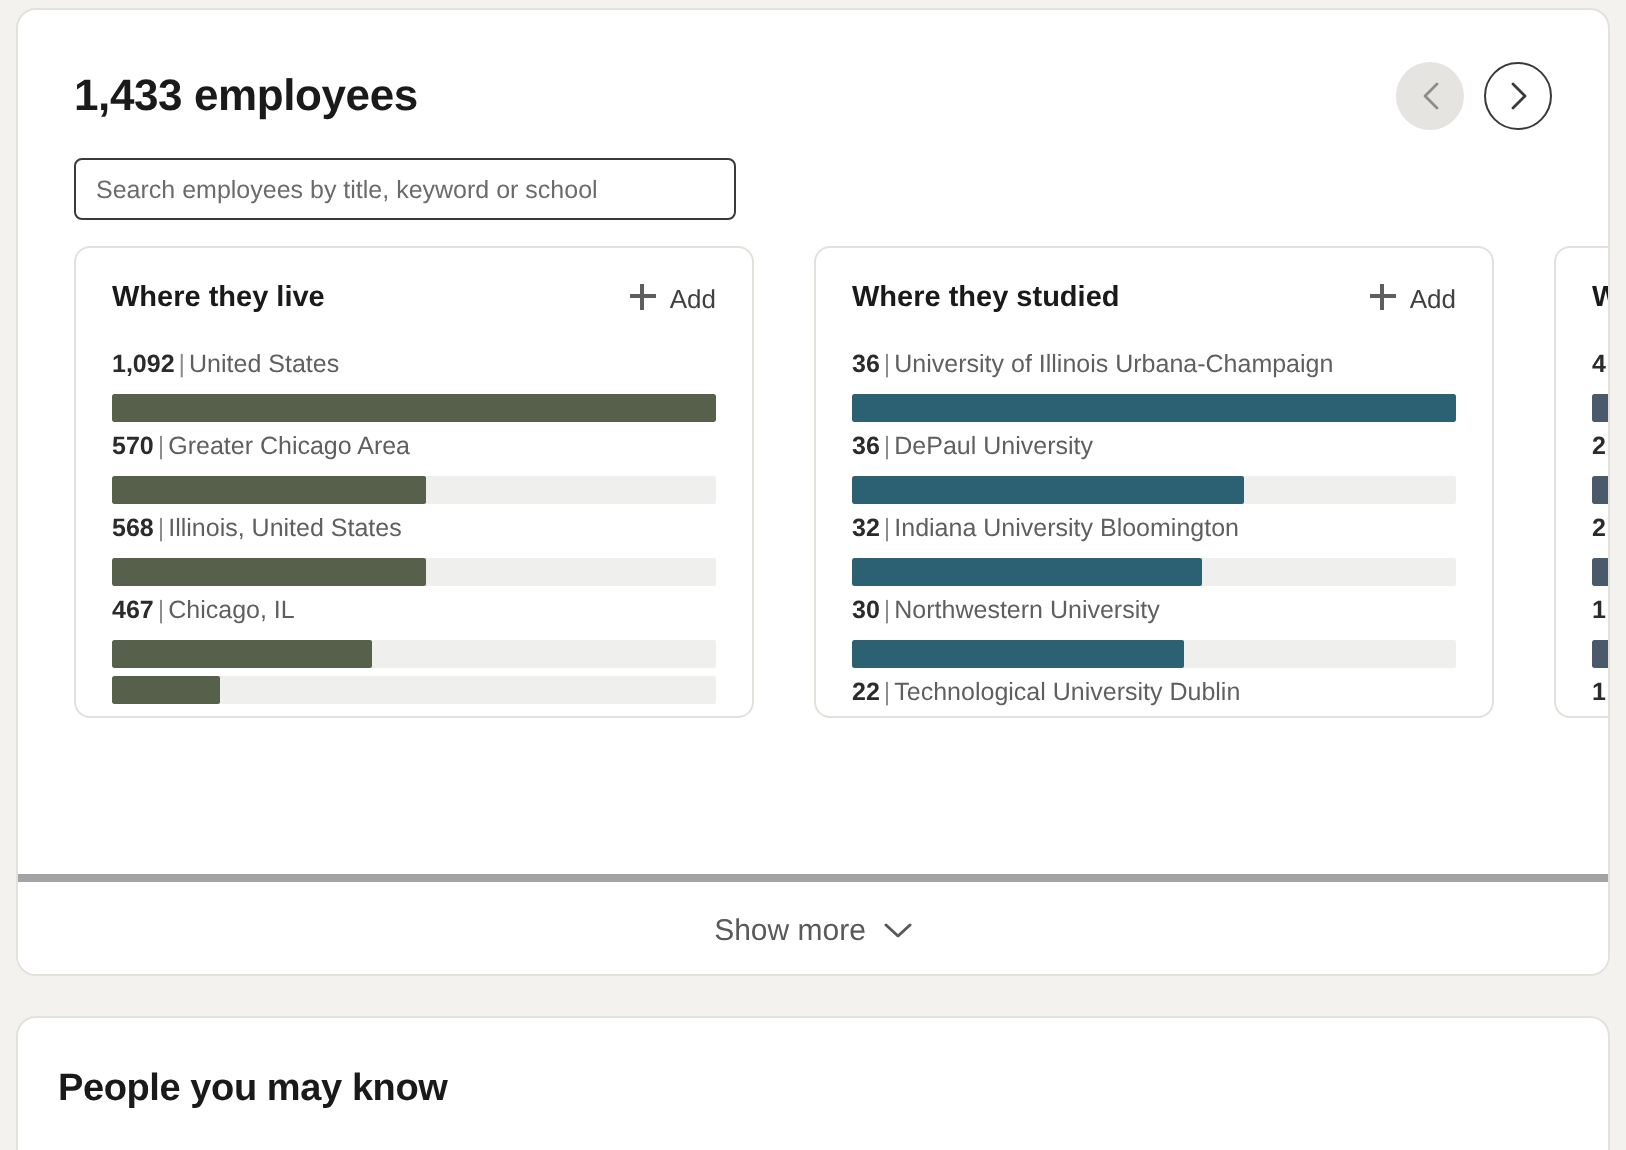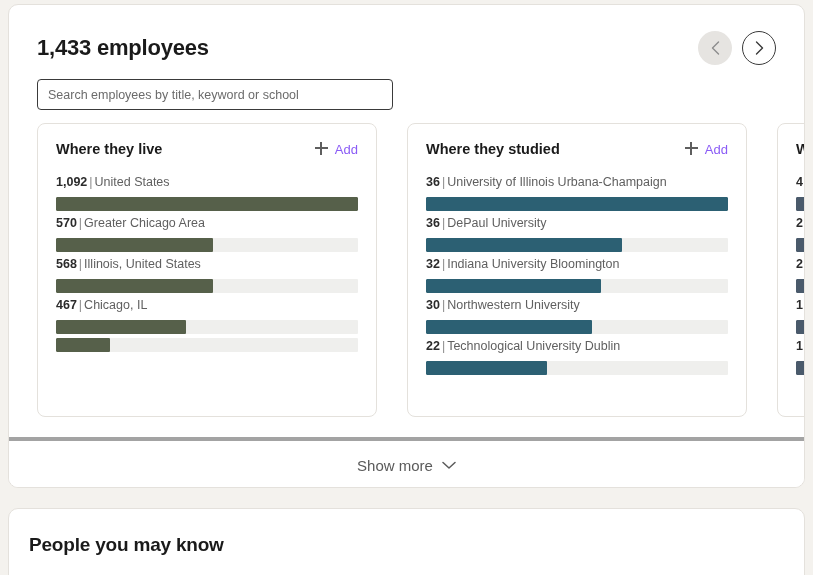--- a/index.html
+++ b/index.html
@@ -79,21 +79,21 @@
     border: 1.5px solid #3a3a3a;
     color: #3a3a3a;
   }
   .nav-btn svg { display: block; }
 
   
   .search-box {
     position: absolute;
     left: 28px;
     top: 74px;
-    width: 356px;
+    width: 331px;
     height: 31px;
     border: 1px solid #3a3a3a;
     border-radius: 4px;
     background: #ffffff;
   }
   .search-input {
     width: 100%;
     height: 100%;
     border: none;
     outline: none;
@@ -113,21 +113,21 @@
     width: 790px;
     height: 314px;
     display: flex;
     gap: 30px;
     overflow: hidden;
   }
 
   .facet-card {
     flex: 0 0 340px;
     width: 340px;
-    height: 294px;
+    height: 236px;
     background: #ffffff;
     border: 1px solid #e4e1dc;
     border-radius: 8px;
     overflow: hidden;
     position: relative;
   }
 
   .facet-head {
     position: relative;
     height: 50px;
@@ -141,21 +141,21 @@
     font-size: 14.5px;
     font-weight: 700;
     color: #1a1a1a;
     white-space: nowrap;
   }
 
   .add-btn {
     display: flex;
     align-items: flex-start;
     gap: 7px;
-    color: #8b5cf6;
+    color: #404040;
     font-size: 13px;
     white-space: nowrap;
   }
   .plus-icon {
     position: relative;
     width: 13px;
     height: 13px;
     flex: 0 0 13px;
   }
   .plus-icon::before, .plus-icon::after {

